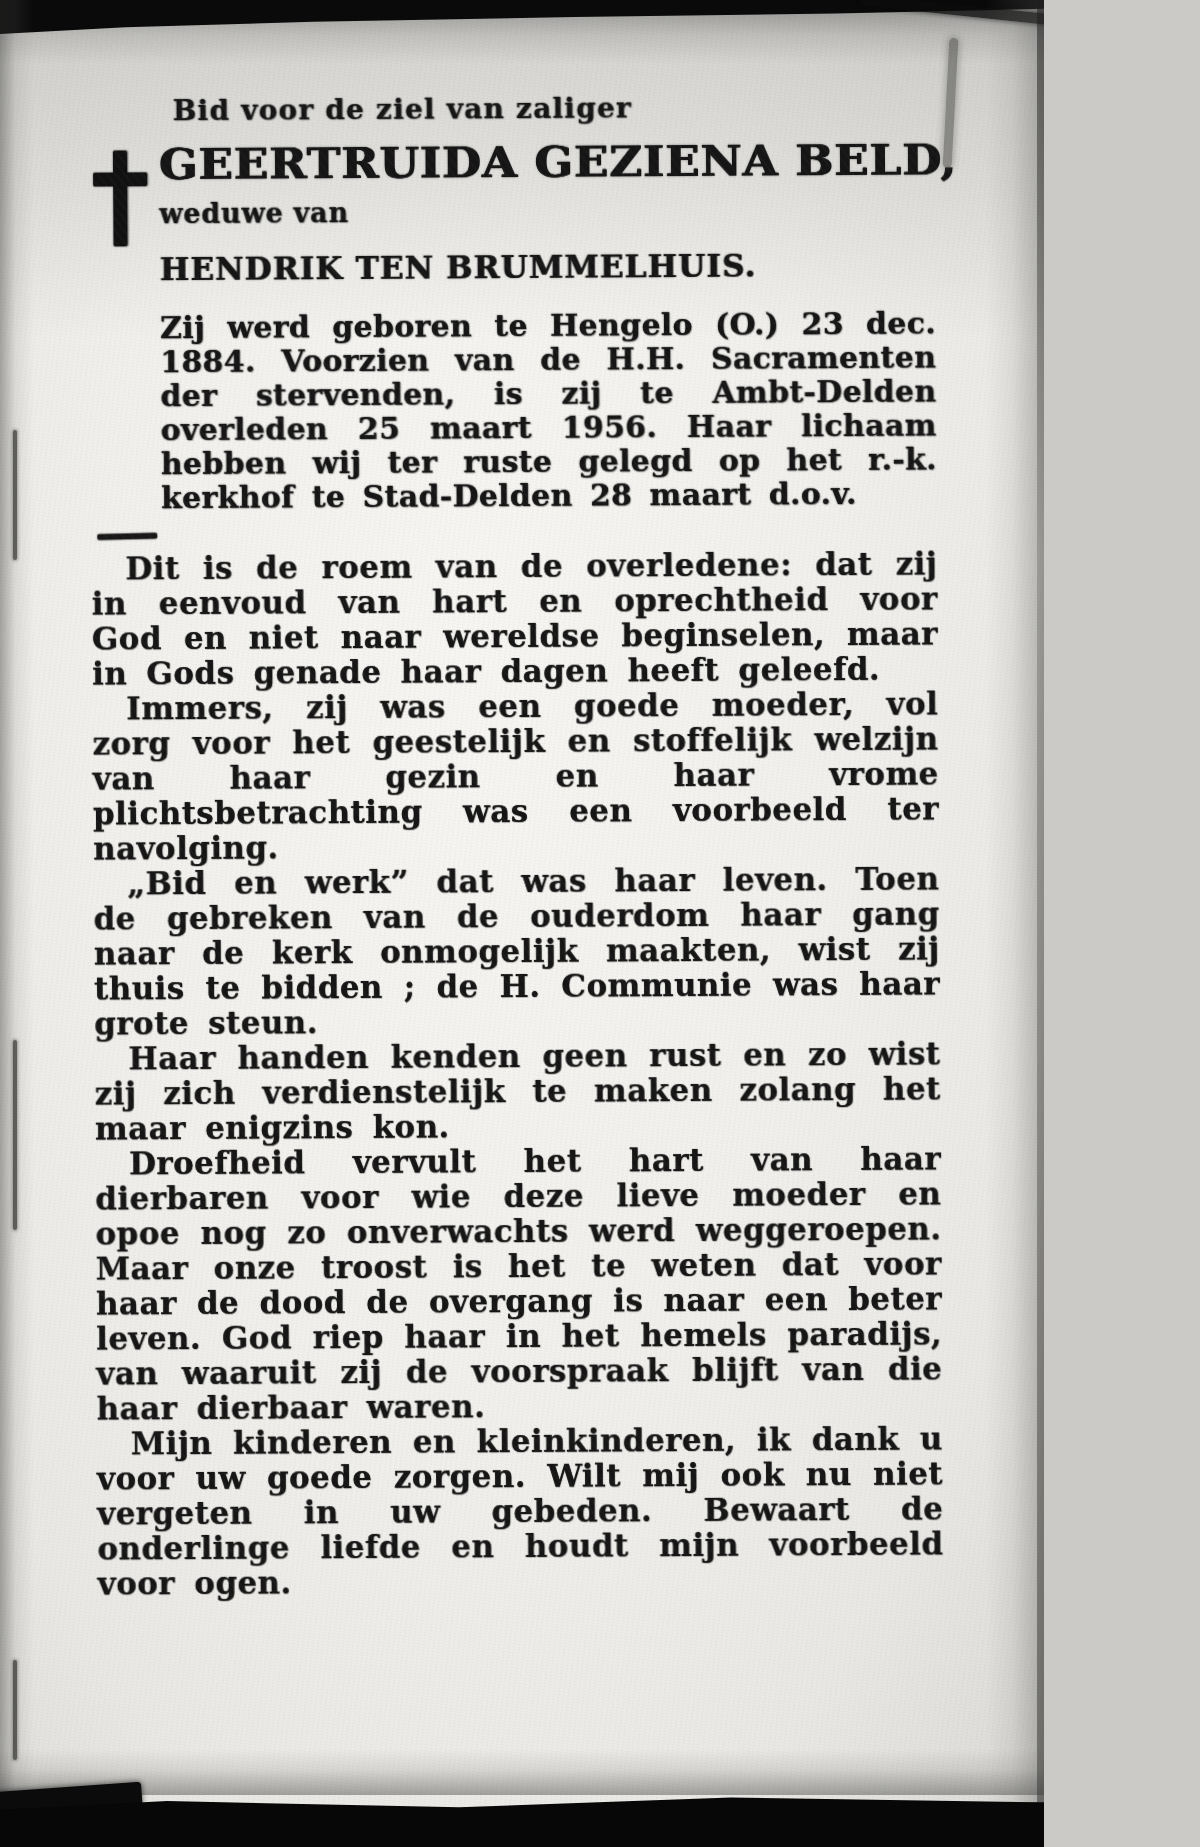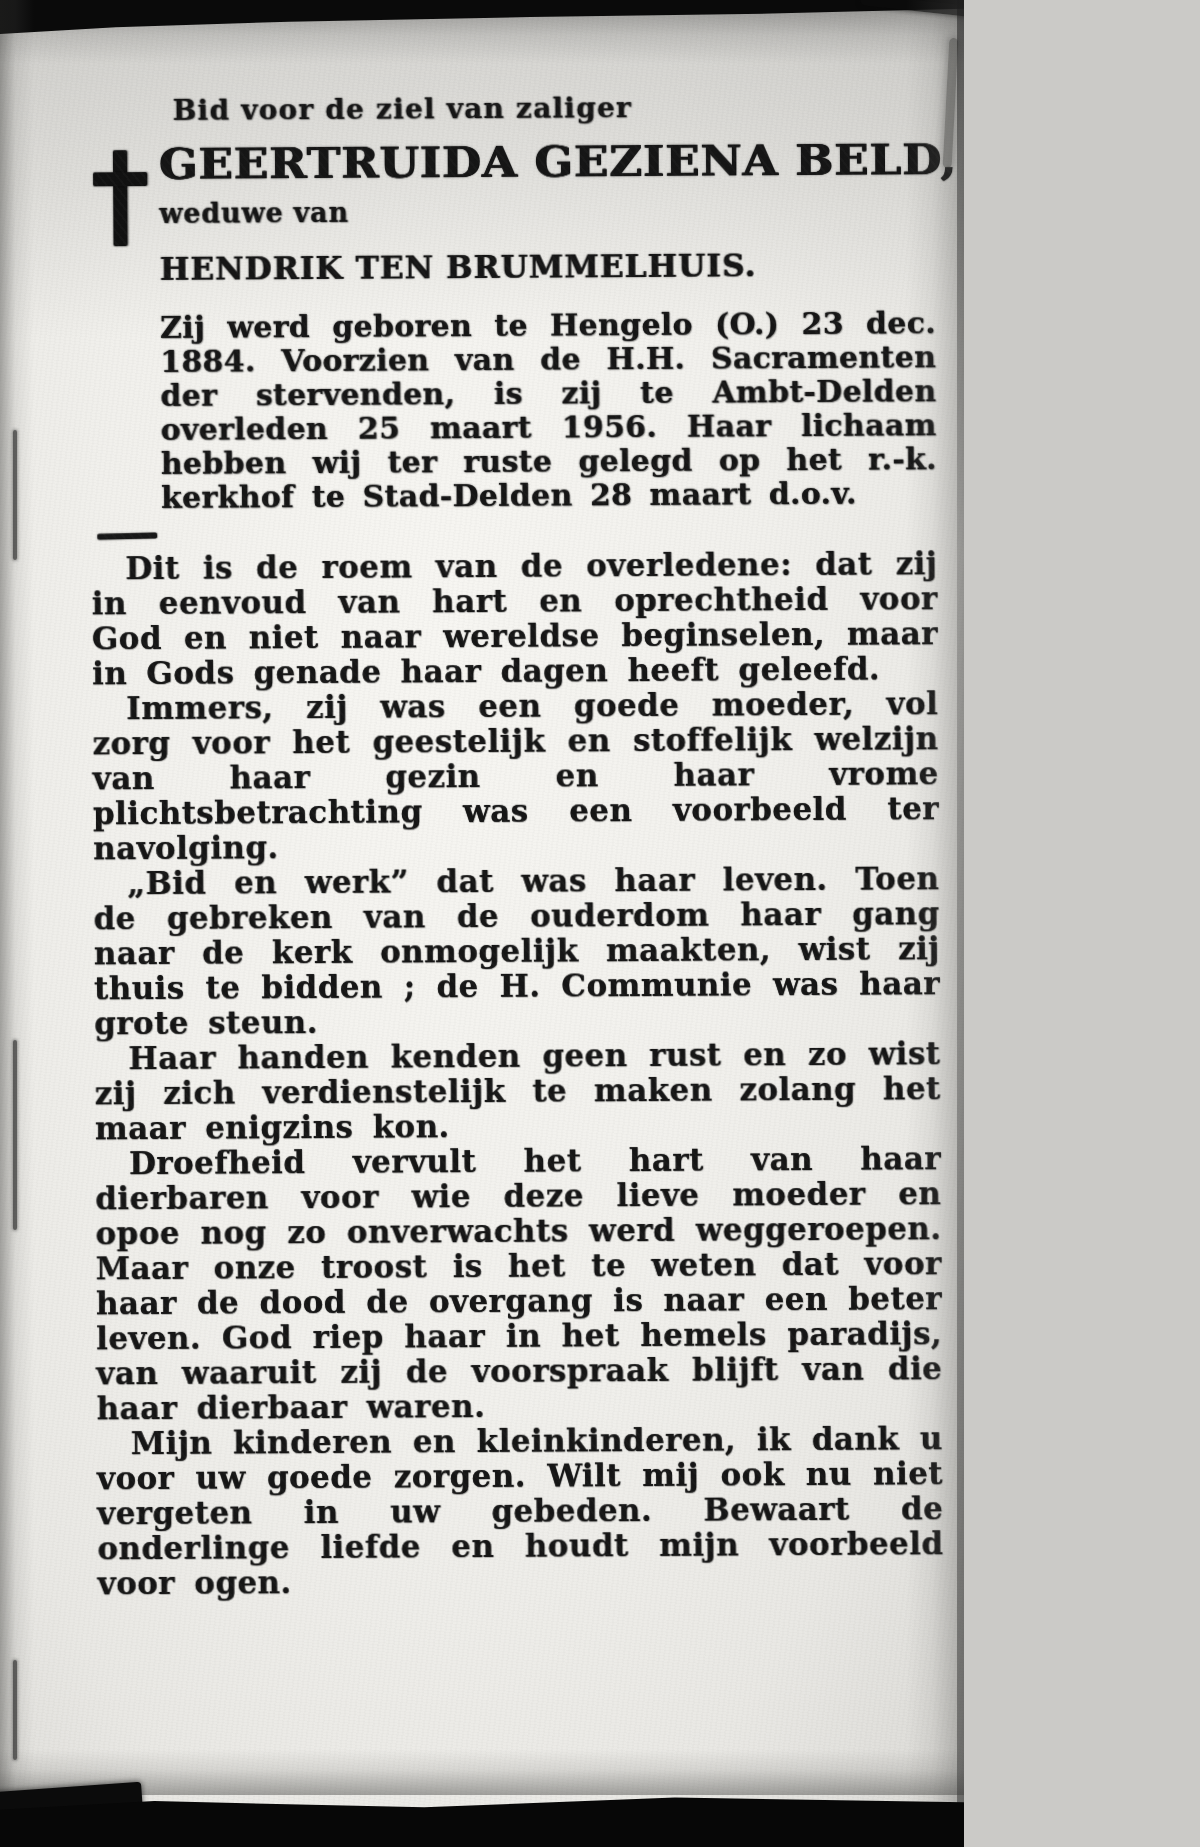--- a/index.html
+++ b/index.html
@@ -6,21 +6,21 @@
     margin: 0;
     padding: 0;
     width: 1200px;
     height: 1847px;
     overflow: hidden;
     background: #cbcac7;
     font-family: "DejaVu Serif", "Liberation Serif", serif;
   }
   .scan {
     position: relative;
-    width: 964px;
+    width: 1044px;
     height: 1847px;
     overflow: hidden;
     background:
       radial-gradient(ellipse at 45% 35%, #f7f6f2 0%, #f1f0ec 45%, #e9e8e4 75%, #dcdbd7 95%, #cfcecb 100%);
   }
   
   .grain {
     position: absolute; inset: 0; pointer-events: none; opacity: .6; z-index: 3;
     background:
       repeating-linear-gradient(7deg,  rgba(0,0,0,.022) 0 1px, transparent 1px 3px),

